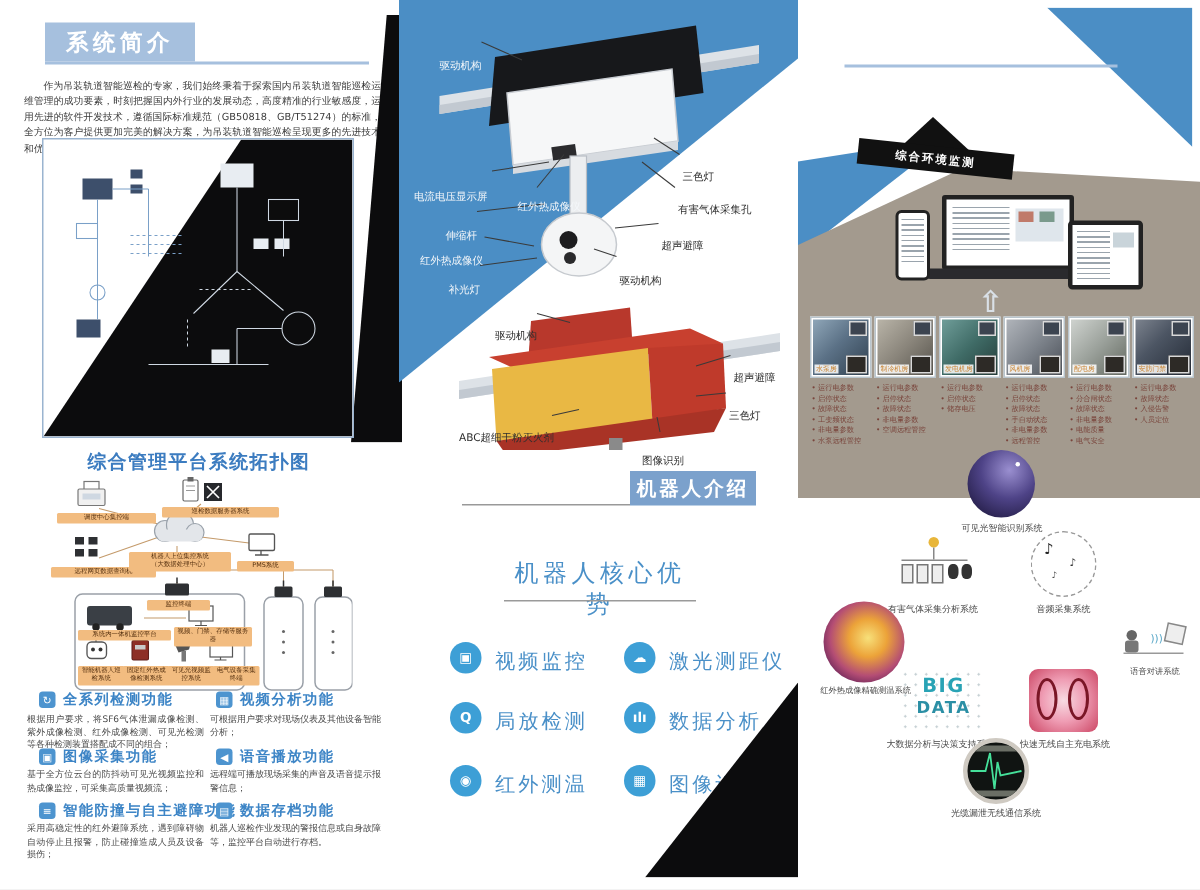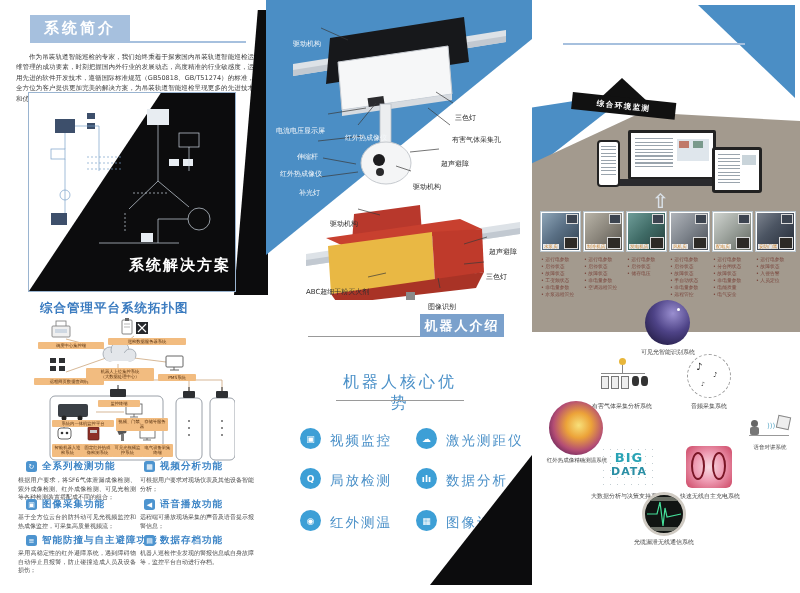--- a/index.html
+++ b/index.html
@@ -71,24 +71,23 @@
         <rect x="154" y="66" width="10" height="7"></rect>
         <rect x="112" y="140" width="12" height="9"></rect>
       </g>
       <g fill="none" stroke="#cfd8e2" stroke-width="0.7">
         <rect x="150" y="40" width="20" height="14"></rect>
         <circle cx="170" cy="126" r="11"></circle>
         <path d="M129,32 L129,88 M129,88 L100,116 M129,88 L160,114 M160,54 L160,78 M70,150 L150,150 M159,126 L129,126 M129,126 L129,150"></path>
         <path d="M96,120 L96,140 M104,100 L140,100" stroke-dasharray="2 2"></path>
       </g>
     </svg>
-    <div class="abs" style="left:84px;top:163px;width:118px;text-align:right;color:#fff;font-size:15px;font-weight:bold;letter-spacing:2px">系统解决方案</div>
-  </div>
-
-  <div class="abs" style="left:40px;top:300px;width:185px;font-size:12.5px;font-weight:bold;color:#3c7cc0;letter-spacing:1px">综合管理平台系统拓扑图</div>
+  </div>
+
+  <div class="abs" style="left:40px;top:300px;width:185px;text-align:center;font-size:12.5px;font-weight:bold;color:#3c7cc0;letter-spacing:1px">综合管理平台系统拓扑图</div>
 
   <svg class="abs" style="left:30px;top:316px" width="205" height="148" viewBox="0 0 205 148">
     <g fill="none" stroke="#c49a6a" stroke-width="0.7">
       <path d="M36,23 L78,34 M104,20 L92,30 M36,56 L76,42 M136,46 L104,42"></path>
       <path d="M88,48 L88,60 M88,72 L88,80"></path>
       <path d="M88,64 L192,64 M159,64 L159,82 M192,64 L192,82"></path>
       <path d="M66,96 L94,96"></path>
     </g>
 
     <g>

